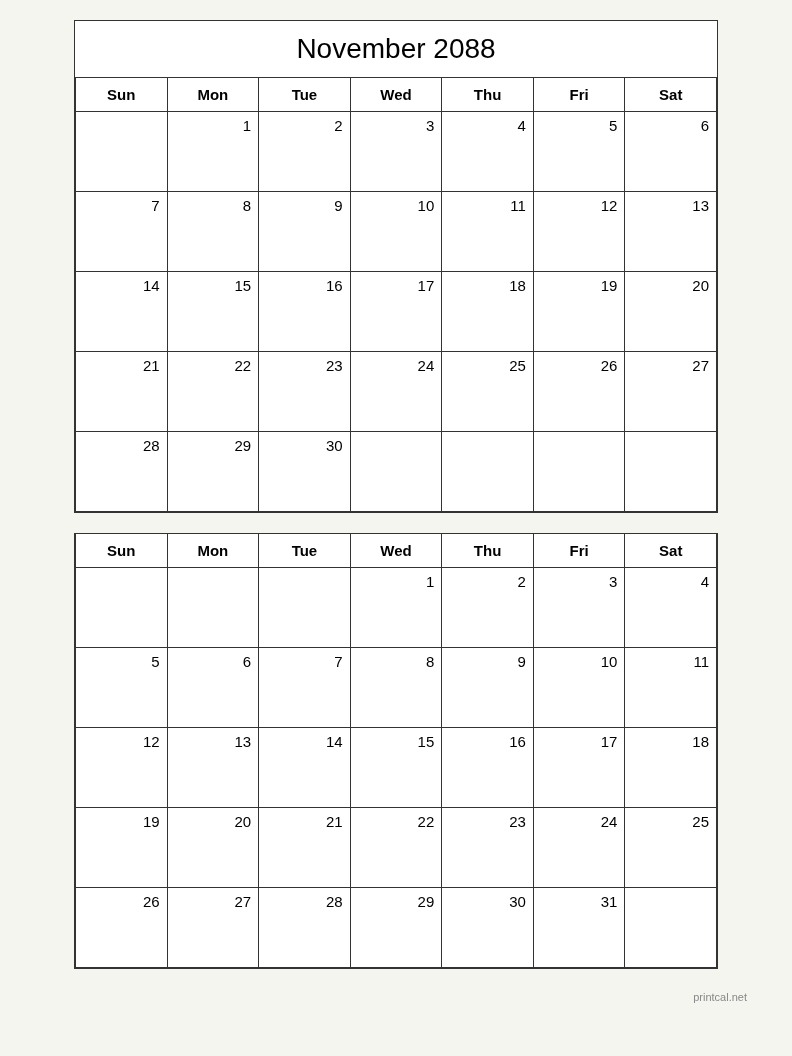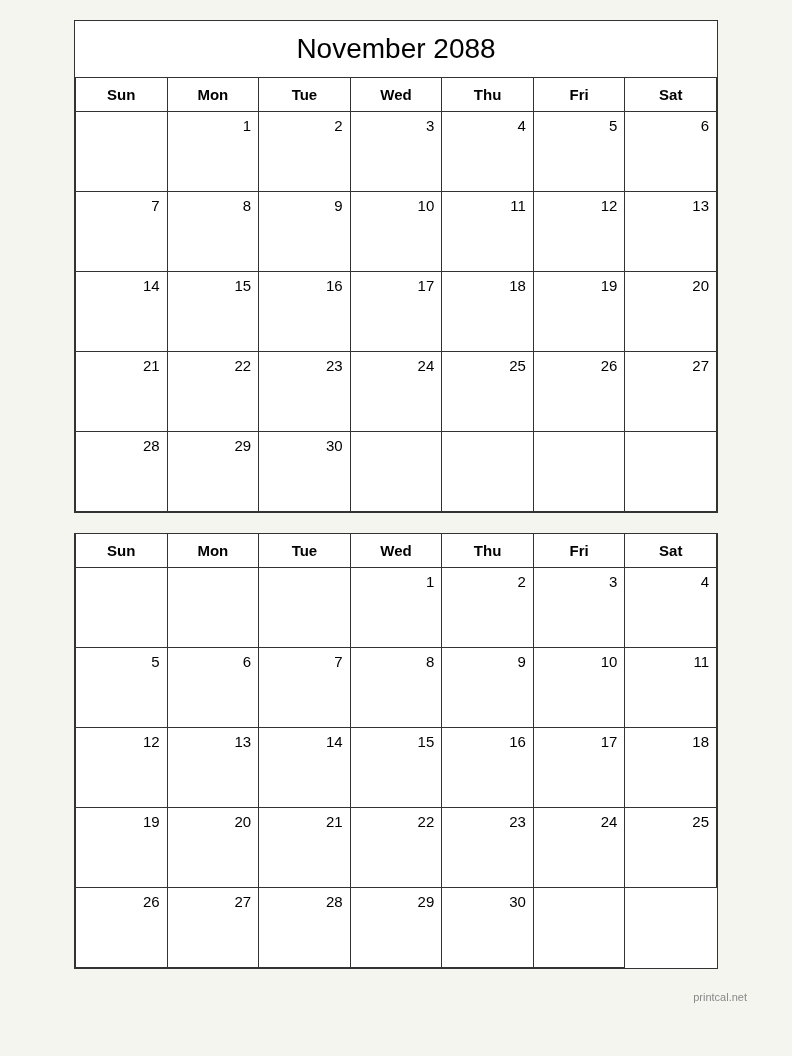--- a/index.html
+++ b/index.html
@@ -277,17 +277,20 @@
       </div>
       <div class="day-cell">
         <div class="day-number">28</div>
       </div>
       <div class="day-cell">
         <div class="day-number">29</div>
       </div>
       <div class="day-cell">
         <div class="day-number">30</div>
       </div>
+      <div class="day-cell">
+        <div class="day-number">31</div>
+      </div>
       <div class="day-cell empty"></div>
     </div>
 </div>
 
 <div class="watermark">printcal.net</div>
 
 </body></html>

